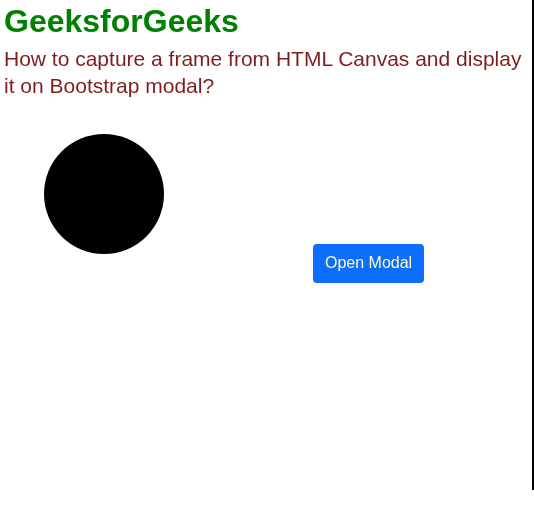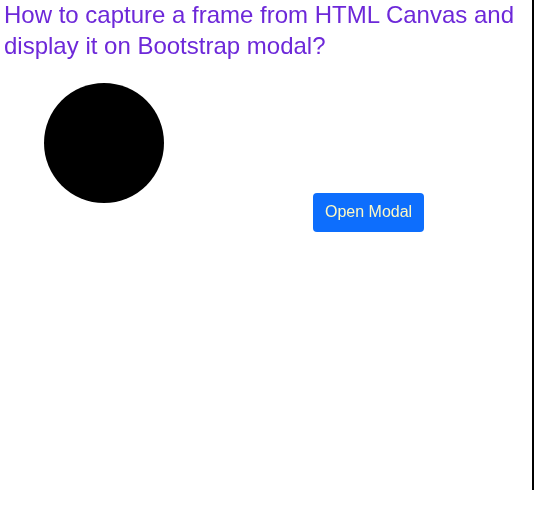--- a/index.html
+++ b/index.html
@@ -18,24 +18,24 @@
     padding: 0 4px 0 4px;
   }
   .title {
     font-size: 32px;
     font-weight: 700;
     color: #008000;
     margin: 2px 0 6px 0;
     line-height: 1.2;
   }
   .subtitle {
-    font-size: 24px;
+    font-size: 21px;
     font-weight: 400;
-    color: #6d28d9;
-    margin: 0 0 22px 0;
+    color: #7f1d1d;
+    margin: 0 0 34px 0;
     line-height: 1.28;
   }
   .canvas-area {
     position: relative;
     height: 160px;
   }
   .circle-canvas {
     position: absolute;
     left: 40px;
     top: 0;
@@ -65,20 +65,21 @@
     width: 2px;
     height: 490px;
     background: #000000;
   }
 </style>
 </head>
 <body>
 
 <div class="page">
 
+  <h1 class="title">GeeksforGeeks</h1>
 
   <h3 class="subtitle">How to capture a frame from HTML Canvas and display it on Bootstrap modal?</h3>
 
   <div class="canvas-area">
     <div class="circle-canvas"></div>
 
     <button class="btn-primary">Open Modal</button>
   </div>
 
 </div>

